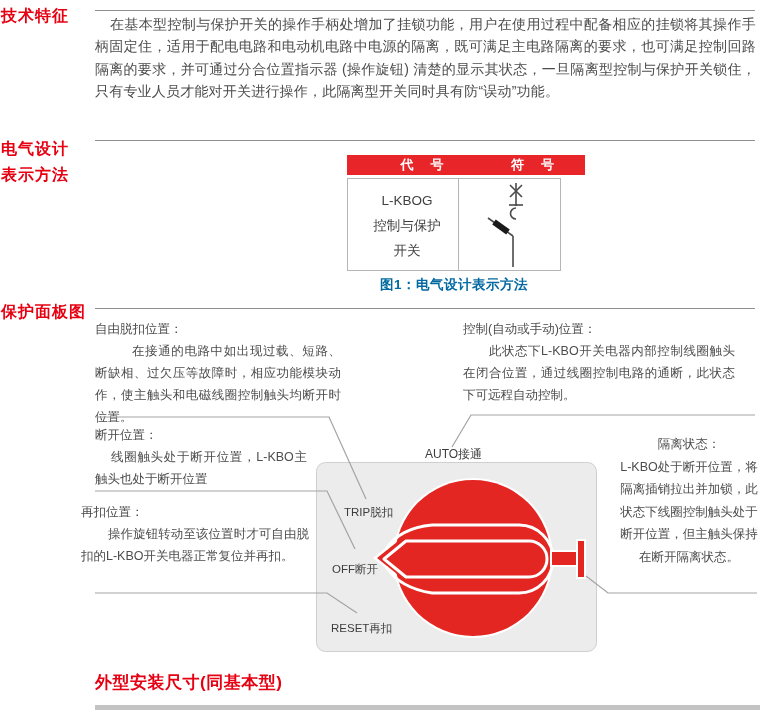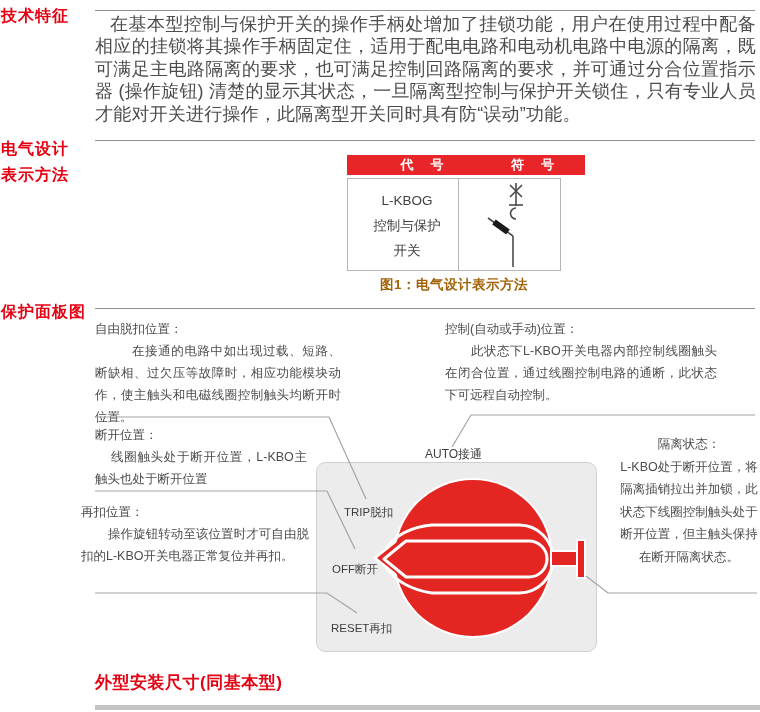--- a/index.html
+++ b/index.html
@@ -7,36 +7,36 @@
     position:relative;width:760px;height:712px;background:#ffffff;overflow:hidden;
     font-family:"Liberation Sans","DejaVu Sans",sans-serif;
   }
   .rail-label{
     position:absolute;left:1px;color:#e60012;font-weight:bold;
     font-size:16px;letter-spacing:1px;line-height:26px;white-space:nowrap;
   }
   .rule{position:absolute;left:95px;width:660px;height:1px;background:#8f8f8f;}
   .tech-body{
     position:absolute;left:95px;top:13px;width:661px;
-    font-size:18px;line-height:22.4px;color:#4c4c4c;
+    font-size:14px;line-height:22.4px;color:#4c4c4c;
     text-align:justify;text-indent:15px;letter-spacing:0.2px;
   }
   
   .tbl-head{
     position:absolute;top:155px;height:20px;background:#e8262a;color:#fff;
     font-size:13px;font-weight:bold;text-align:center;line-height:20px;letter-spacing:2px;padding-left:24px;
   }
   .tbl-cell{
     position:absolute;top:178px;height:93px;background:#fff;
     box-sizing:border-box;border:1px solid #b5b5b5;
   }
   .code-lines{padding-top:9px;text-align:center;font-size:13.5px;color:#3f3f3f;line-height:25px;}
   .tbl-caption{
     position:absolute;left:347px;top:276px;width:214px;text-align:center;
-    font-weight:bold;font-size:13.5px;color:#a16207;letter-spacing:0.5px;
+    font-weight:bold;font-size:13.5px;color:#0369a1;letter-spacing:0.5px;
   }
   
   .callout{position:absolute;color:#4c4c4c;font-size:12.5px;line-height:22px;text-align:justify;}
   .callout .c-title{text-indent:0;}
   .callout .c-body{margin:0;}
   .panel-label{position:absolute;color:#3d3d3d;font-size:12px;white-space:nowrap;}
   .dim-heading{
     position:absolute;left:95px;top:671px;color:#e60012;font-weight:bold;
     font-size:17px;letter-spacing:0.5px;white-space:nowrap;
   }
@@ -99,21 +99,21 @@
   <div class="callout" style="left:95px;top:424px;width:212px">
     <div class="c-title">断开位置：</div>
     <div class="c-body" style="text-indent:16px">线圈触头处于断开位置，L-KBO主触头也处于断开位置</div>
   </div>
 
   <div class="callout" style="left:81px;top:501px;width:228px">
     <div class="c-title">再扣位置：</div>
     <div class="c-body" style="text-indent:27px">操作旋钮转动至该位置时才可自由脱扣的L-KBO开关电器正常复位并再扣。</div>
   </div>
 
-  <div class="callout" style="left:445px;top:318px;width:272px">
+  <div class="callout" style="left:463px;top:318px;width:272px">
     <div class="c-title">控制(自动或手动)位置：</div>
     <div class="c-body" style="text-indent:26px">此状态下L-KBO开关电器内部控制线圈触头在闭合位置，通过线圈控制电路的通断，此状态下可远程自动控制。</div>
   </div>
 
   <div class="callout" style="left:617px;top:433px;width:144px;line-height:22.5px;text-align:center">
     <div class="c-title">隔离状态：</div>
     <div class="c-body">L-KBO处于断开位置，将隔离插销拉出并加锁，此状态下线圈控制触头处于断开位置，但主触头保持在断开隔离状态。</div>
   </div>
 
   <svg class="overlay" style="left:316px;top:462px" width="281" height="190" viewBox="0 0 281 190">

